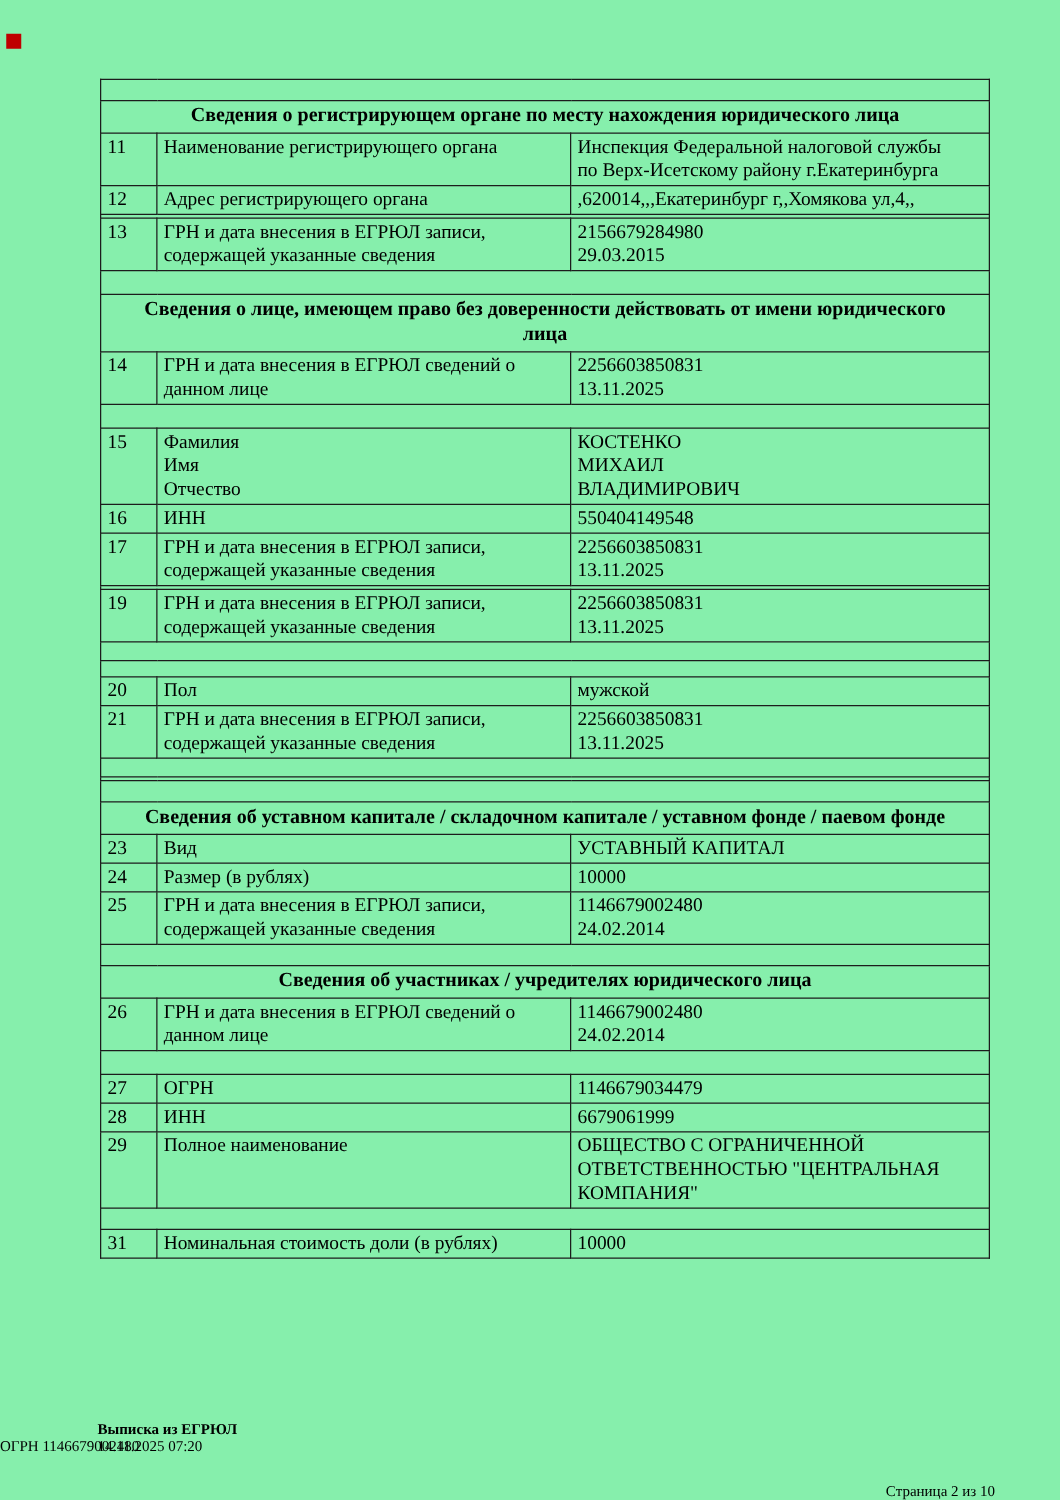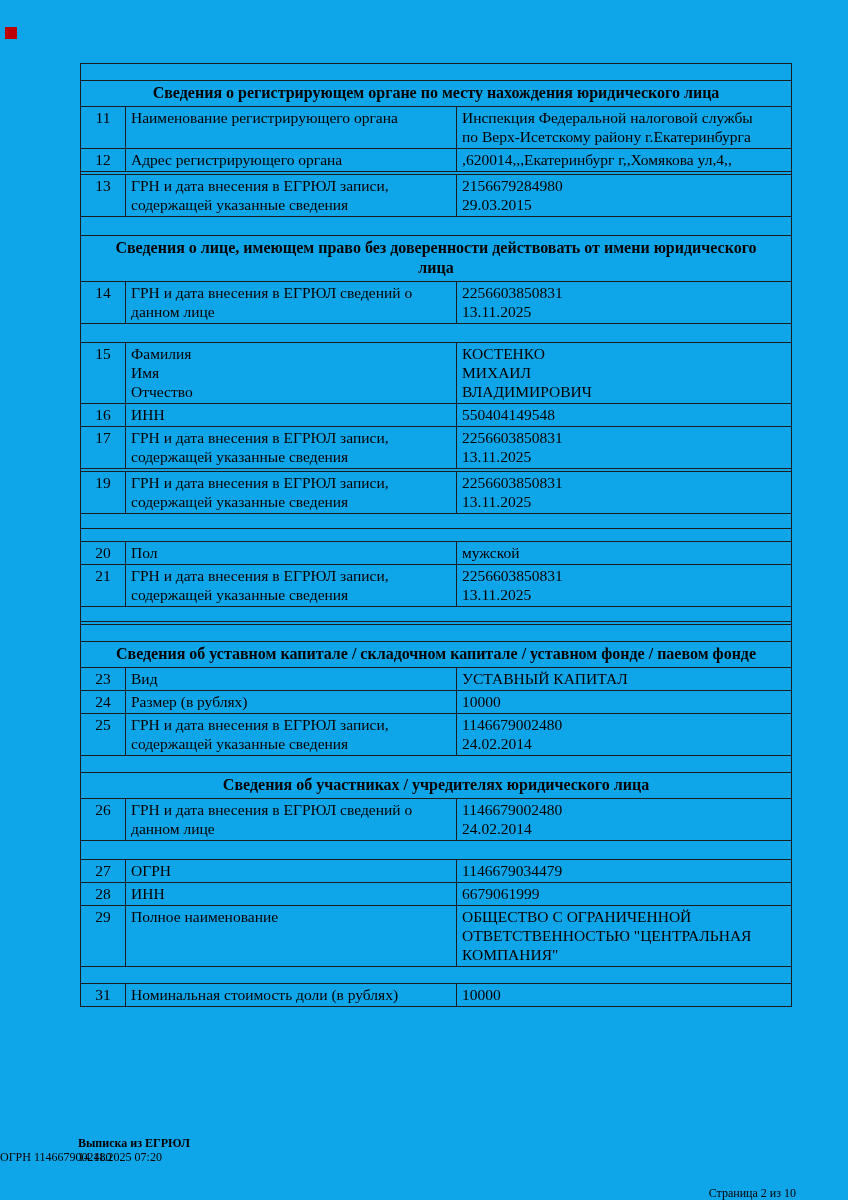--- a/index.html
+++ b/index.html
@@ -1,19 +1,19 @@
 <!DOCTYPE html>
 <html><head>
 <meta charset="utf-8">
 <style>
   html,body{margin:0;padding:0;background:#e8e8e8;}
   .page{
     position:relative;
     width:848px;height:1200px;
-    background:#0ea5e9;
+    background:#86efac;
     font-family:"Liberation Serif", serif;
     color:#000;
     overflow:hidden;
   }
   .red-marker{
     position:absolute;left:5px;top:27px;
     width:12px;height:12px;
   }
   table.doc{
     position:absolute;left:80px;top:63px;
@@ -24,21 +24,21 @@
   table.doc td{
     border:1px solid #1c1c1c;
     padding:1px 5px 2px 5px;
     vertical-align:top;
     white-space:pre-line;
     overflow:hidden;
   }
   col.c-num{width:45px;}
   col.c-lbl{width:331px;}
   col.c-val{width:335px;}
-  td.num{text-align:center;padding-left:1px;padding-right:1px;}
+  td.num{text-align:left;padding-left:1px;padding-right:1px;}
   tr.hdr td{
     font-weight:bold;text-align:center;
     font-size:16px;line-height:20px;
     padding-top:2px;padding-bottom:3px;
   }
   tr.sp td{padding:0;font-size:1px;line-height:1px;}
   tr.sp16 td{height:16px;}
   tr.sp18 td{height:18px;}
   tr.sp14 td{height:14px;}
   tr.sp12 td{height:12px;}

